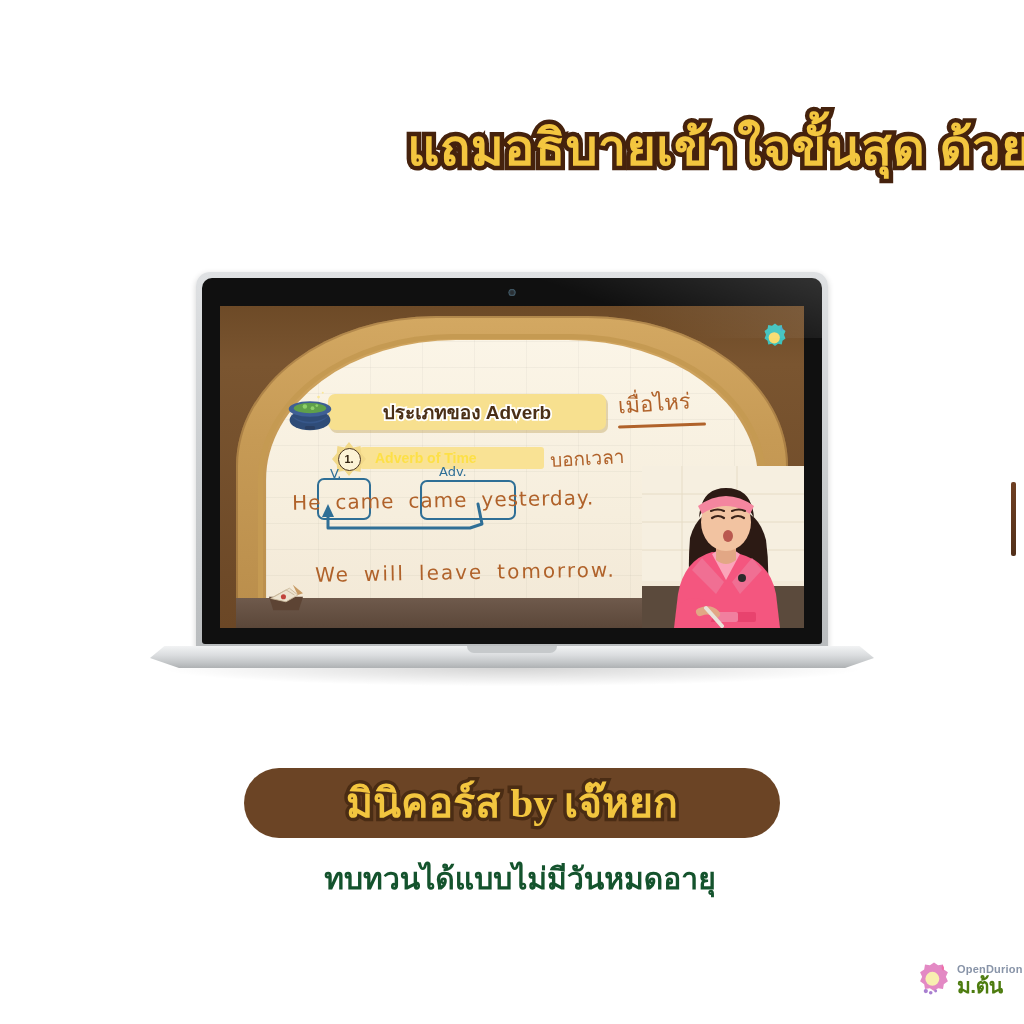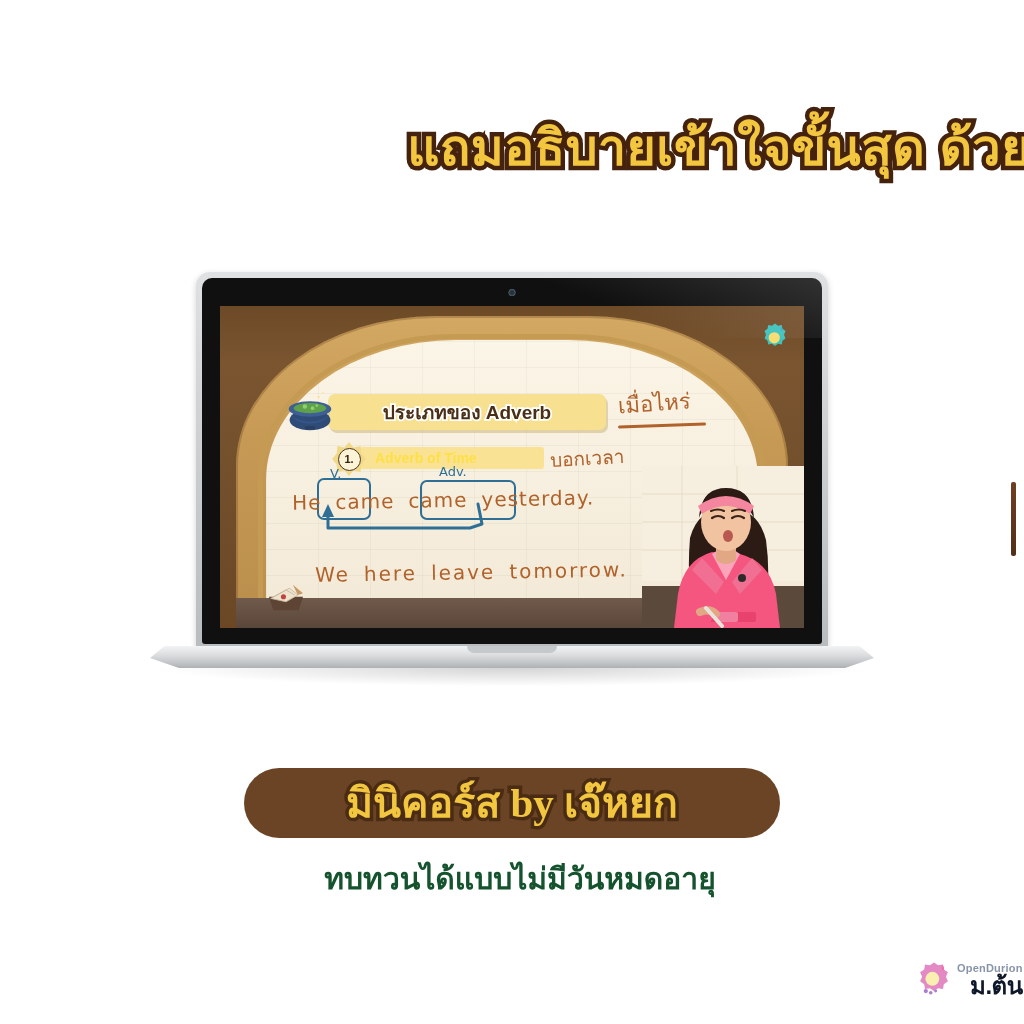--- a/index.html
+++ b/index.html
@@ -410,25 +410,24 @@
     gap: 5px;
   }
   .corner-logo-text { display: flex; flex-direction: column; line-height: 1;}
   .corner-logo-brand {
     font-size: 11px;
     font-weight: 700;
     color: #8894a8;
     letter-spacing: 0.2px;
   }
   .corner-logo-sub {
-    font-size: 24px;
-    font-weight: 700;
-    color: #0f172a;
+    font-size: 21px;
+    font-weight: 700;
+    color: #4d7c0f;
     letter-spacing: -0.5px;
-    text-align: right;
   }
 </style>
 </head>
 <body>
 
 <div class="headline">แถมอธิบายเข้าใจขั้นสุด ด้วย</div>
 
 <div class="laptop">
 
   <div class="laptop-lid">
@@ -494,21 +493,21 @@
             <svg viewBox="0 0 220 48" width="220" height="48">
               <path d="M168 2 L172 22 L160 26 L18 26 L18 14" fill="none" stroke="#2F6F96" stroke-width="3" stroke-linecap="round" stroke-linejoin="round"></path>
               <path d="M18 2 L12 15 L24 15 Z" fill="#2F6F96"></path>
             </svg>
           </div>
 
           <div class="hand sentence1">
             <span class="sent-word">He</span><span class="sent-word">came</span><span class="sent-word">came</span><span class="sent-word">yesterday.</span>
           </div>
           <div class="hand sentence2">
-            <span class="sent-word">We</span><span class="sent-word">here</span><span class="sent-word">leave</span><span class="sent-word">tomorrow.</span>
+            <span class="sent-word">We</span><span class="sent-word">will</span><span class="sent-word">leave</span><span class="sent-word">tomorrow.</span>
           </div>
 
           <div class="basket">
             <svg viewBox="0 0 60 40" width="52" height="34">
               <path d="M10 22 L50 22 L45 38 L15 38 Z" fill="#5D4434"></path>
               <path d="M12 24 L34 12 L44 20 L30 28 Z" fill="#EDE3CF" stroke="#C9B79A" stroke-width="1"></path>
               <path d="M16 22 L30 14 L40 20" fill="none" stroke="#C9B79A" stroke-width="1"></path>
               <circle cx="27" cy="22" r="3" fill="#C1433B"></circle>
               <path d="M38 8 L50 18 L44 20 Z" fill="#C79A63"></path>
             </svg>

